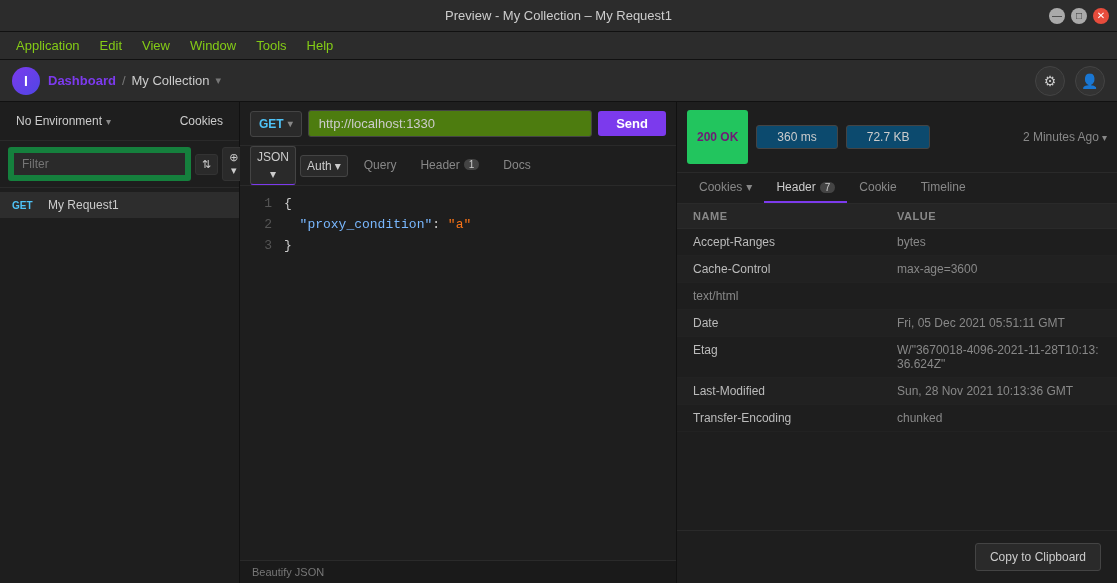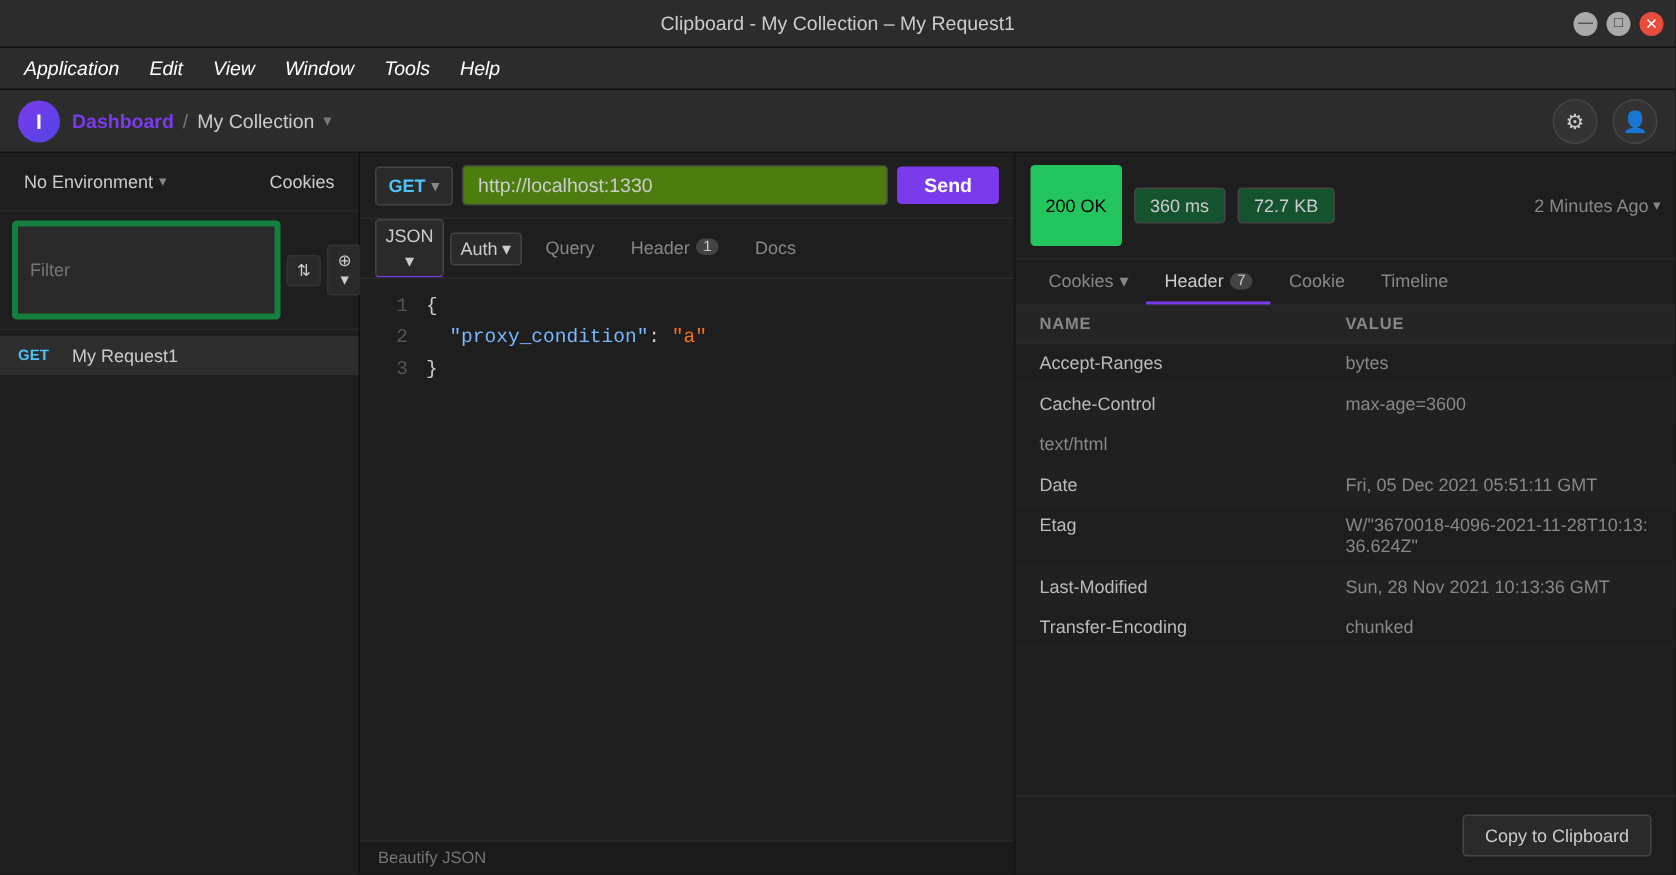--- a/index.html
+++ b/index.html
@@ -41,23 +41,22 @@
       height: 28px;
       display: flex;
       align-items: center;
       padding: 0 8px;
       gap: 4px;
       border-bottom: 1px solid #111;
     }
     .menu-item {
       padding: 2px 8px;
       cursor: pointer;
-      color: #ffffff;
-      border-radius: 3px;
-      font-style: italic;
+      color: #84cc16;
+      border-radius: 3px;
     }
 
     
     #navbar {
       background: #2c2c2c;
       height: 42px;
       display: flex;
       align-items: center;
       padding: 0 12px;
       border-bottom: 1px solid #111;
@@ -131,23 +130,23 @@
     #sidebar-filter {
       padding: 6px 8px;
       border-bottom: 1px solid #2a2a2a;
       display: flex;
       align-items: center;
       gap: 4px;
     }
     #sidebar-filter input {
       flex: 1;
       background: #2a2a2a;
-      border: 4px solid #15803d;
-      border-radius: 3px;
-      padding: 22px 8px;
+      border: 6px solid #15803d;
+      border-radius: 3px;
+      padding: 4px 8px;
       color: #ccc;
       font-size: 12px;
       outline: none;
     }
     .sort-btn, .add-btn {
       background: #2a2a2a;
       border: 1px solid #333;
       border-radius: 3px;
       color: #ccc;
       cursor: pointer;
@@ -284,31 +283,31 @@
     }
     #response-toolbar {
       display: flex;
       align-items: center;
       padding: 8px 10px;
       gap: 8px;
       border-bottom: 1px solid #2a2a2a;
     }
     .status-badge {
       background: #22c55e;
-      color: #000000;
-      font-weight: 400;
+      color: #701a75;
+      font-weight: 700;
       font-size: 12px;
       padding: 20px 10px;
       border-radius: 3px;
     }
     .stat-pill {
-      background: #14532d;
+      background: #0c4a6e;
       border: 1px solid #444;
       border-radius: 3px;
-      padding: 4px 10px;
+      padding: 4px 20px;
       font-size: 12px;
       color: #ccc;
     }
     .timestamp {
       margin-left: auto;
       font-size: 12px;
       color: #888;
       display: flex; align-items: center; gap: 3px;
     }
     .ts-caret { font-size: 10px; }
@@ -365,21 +364,21 @@
       color: #ccc;
       font-size: 12px;
       padding: 6px 14px;
       cursor: pointer;
     }
   </style>
 </head>
 <body>
 
 <div id="titlebar">
-  <span class="title">Clipboard - My Collection – My Request1</span>
+  <span class="title">Preview - My Collection – My Request1</span>
   <div class="win-controls">
     <button class="win-btn minimize">—</button>
     <button class="win-btn maximize">□</button>
     <button class="win-btn close">✕</button>
   </div>
 </div>
 
 <div id="menubar">
   <span class="menu-item">Application</span>
   <span class="menu-item">Edit</span>

